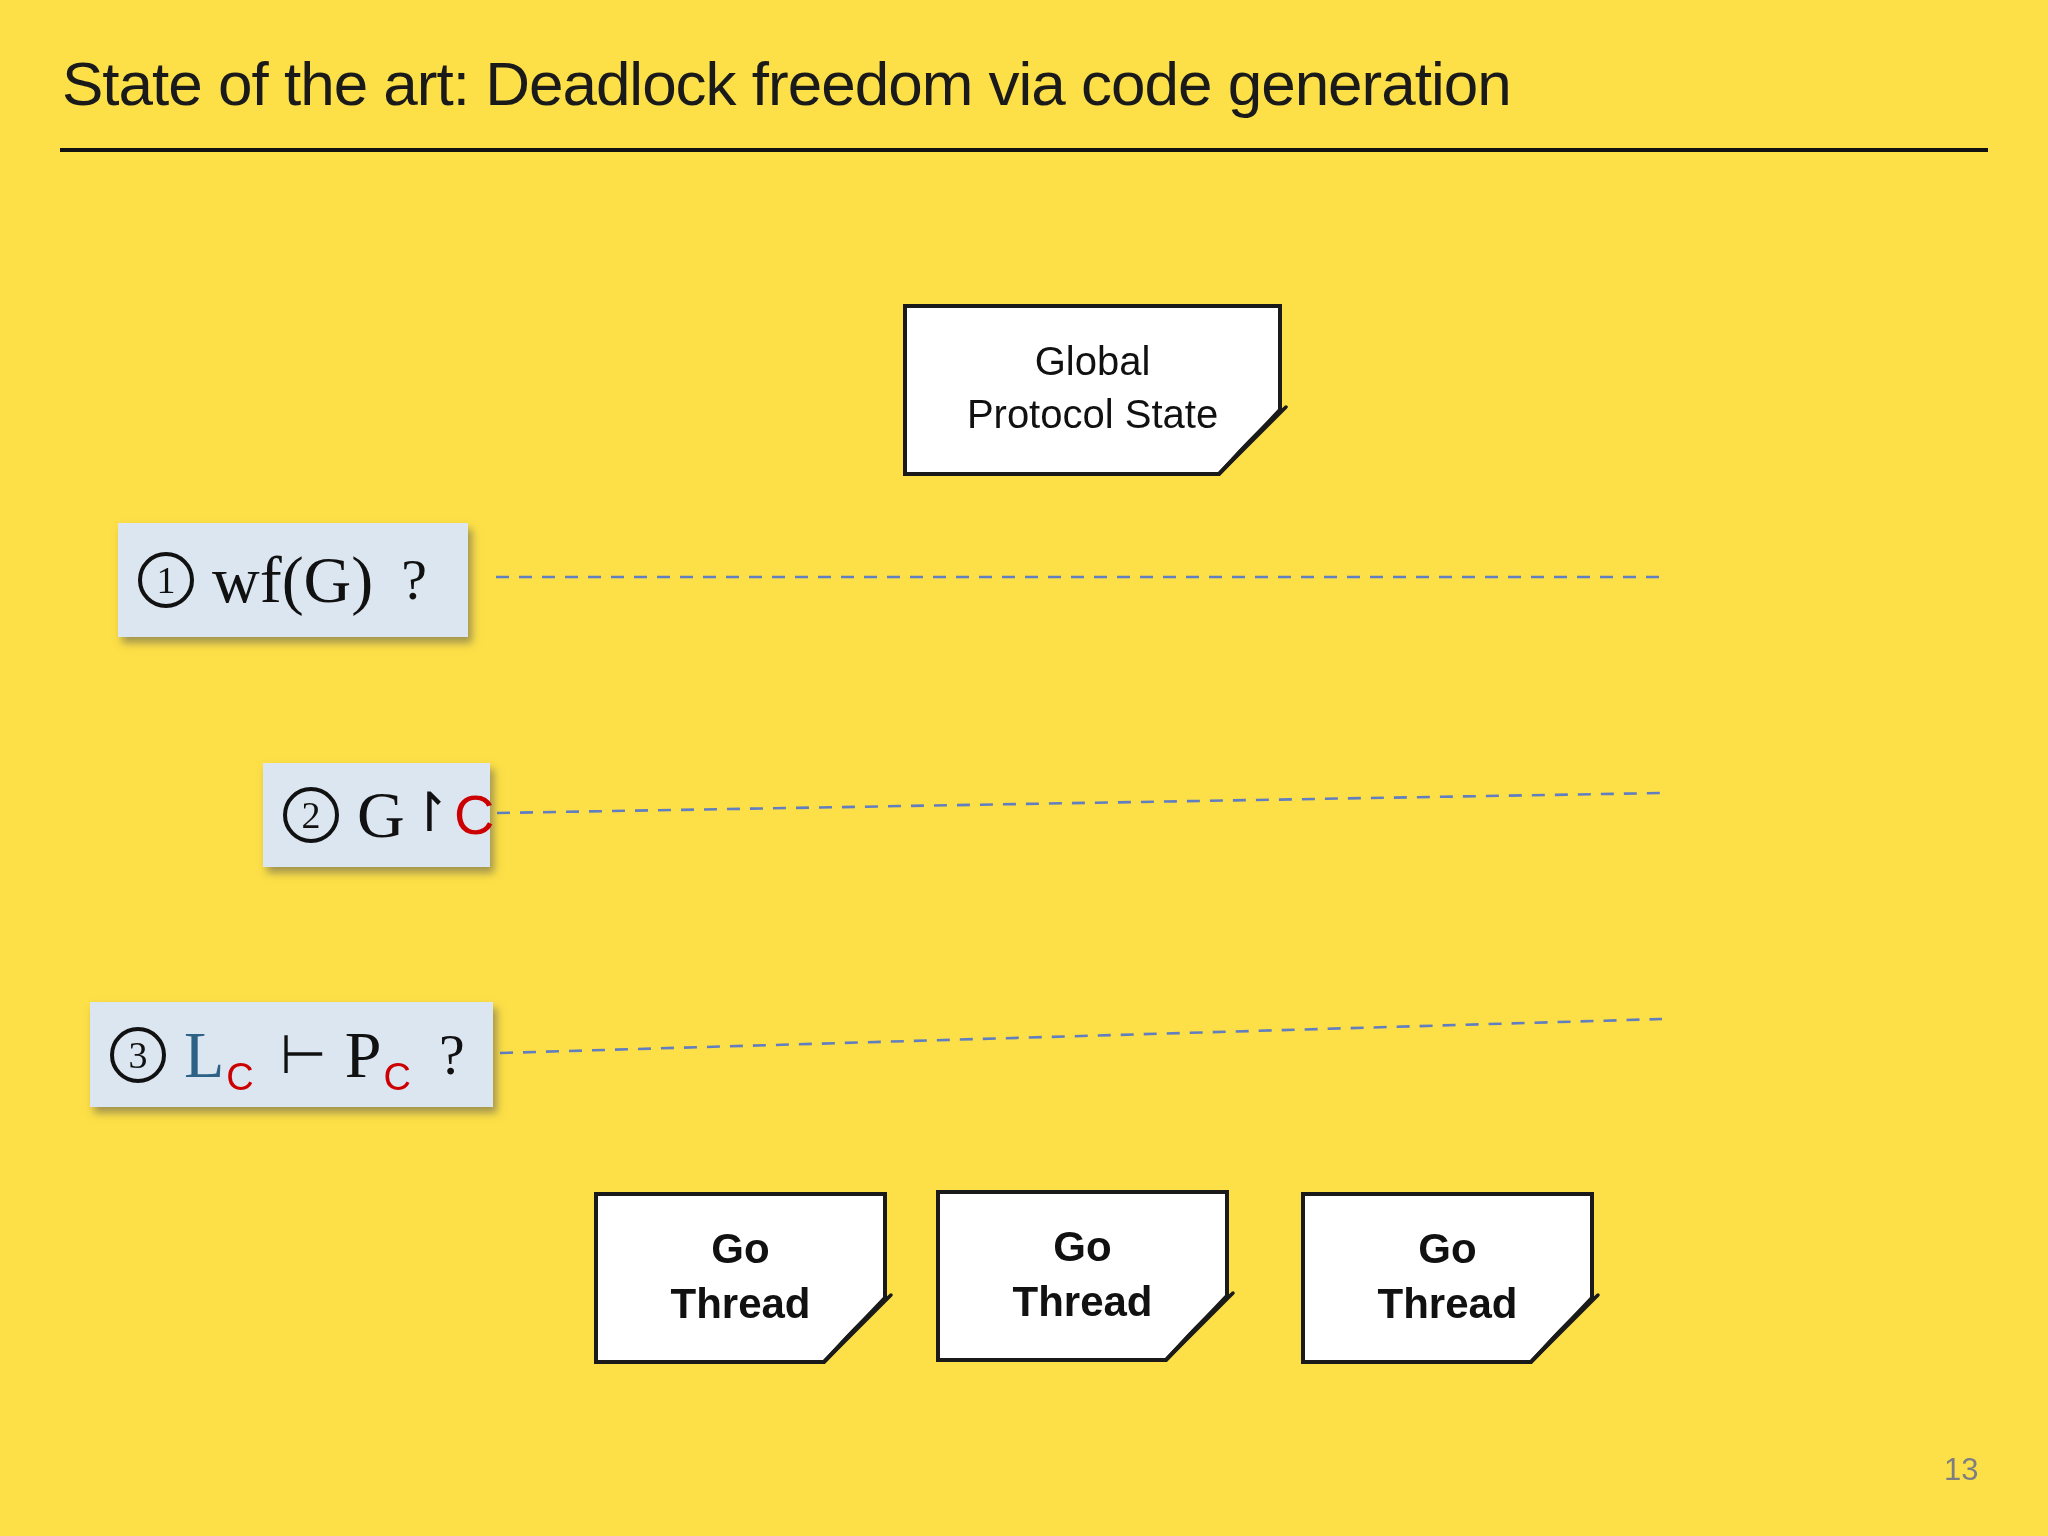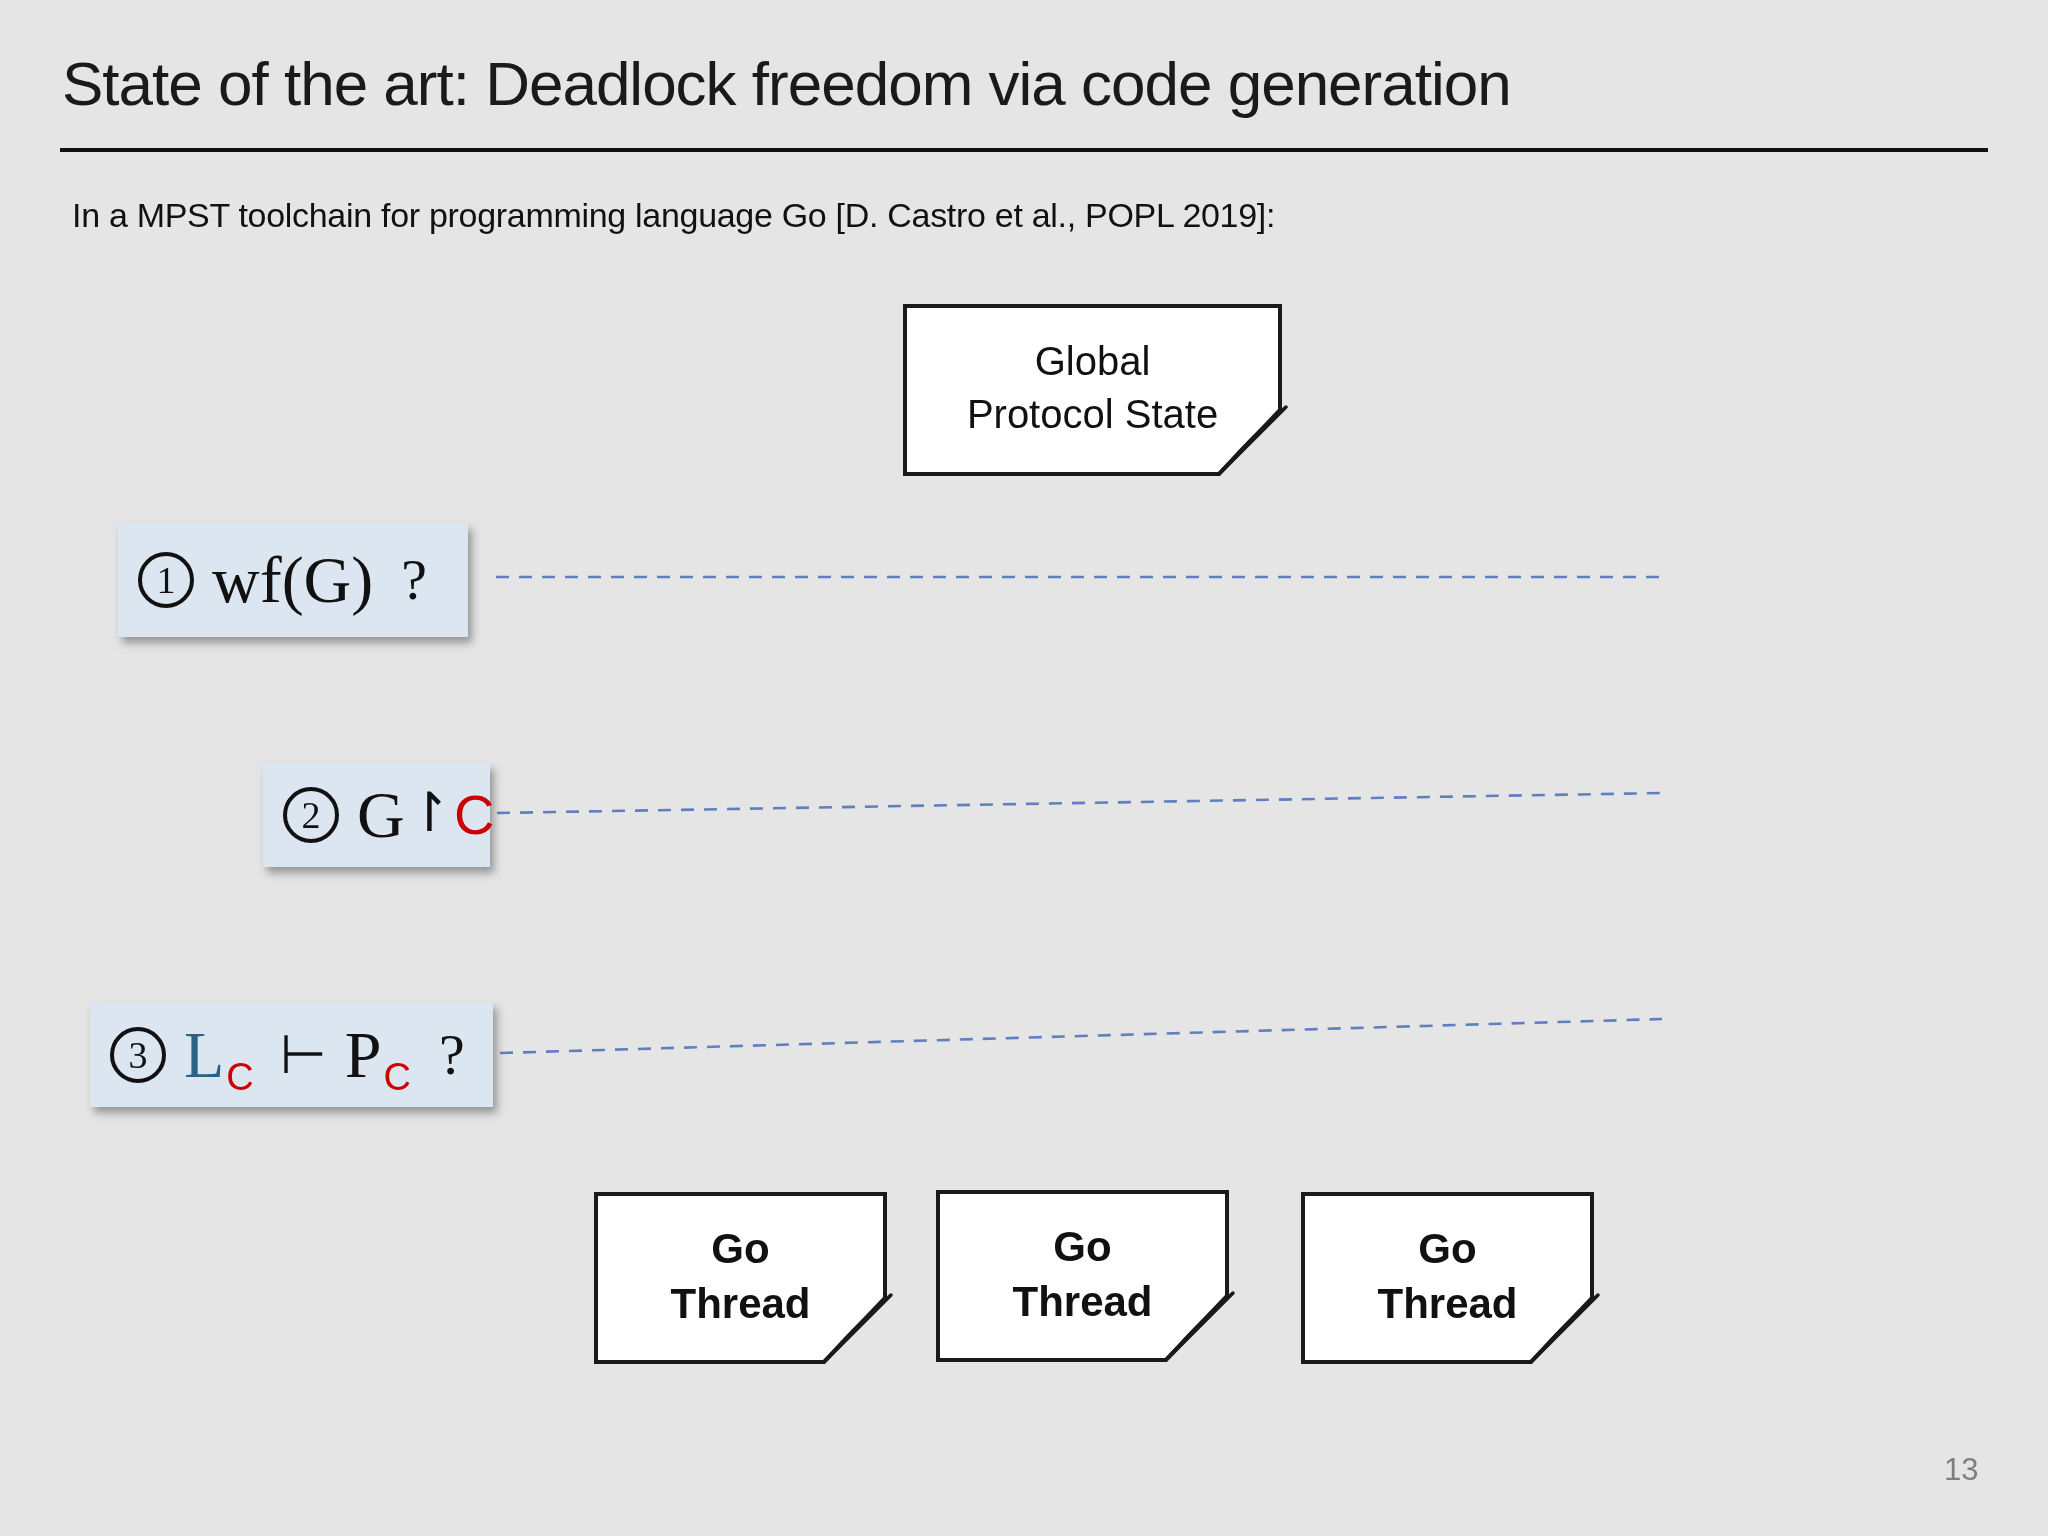--- a/index.html
+++ b/index.html
@@ -1,17 +1,17 @@
 <!DOCTYPE html>
 <html><head>
 <meta charset="utf-8">
 <style>
   html,body{margin:0;padding:0;background:#ffffff;}
   .slide{
-    position:relative;width:2048px;height:1536px;background:#e5e5e5;
+    position:relative;width:2048px;height:1536px;background:#fde047;
     overflow:hidden;font-family:"Liberation Sans",sans-serif;color:#111;
   }
   
   .title{
     position:absolute;left:62px;top:48px;font-size:62px;line-height:1.15;
     letter-spacing:-1px;color:#1a1a1a;white-space:nowrap;font-weight:400;
   }
   .title-rule{position:absolute;left:60px;top:148px;width:1928px;height:4px;background:#111;}
   .subtitle{
     position:absolute;left:72px;top:196px;font-size:34px;letter-spacing:-0.3px;
@@ -64,21 +64,20 @@
   
   .page-number{position:absolute;left:1944px;top:1452px;font-size:31px;color:#7F7F7F;}
 </style>
 </head>
 <body>
 
 <div class="slide">
 
   <div class="title">State of the art: Deadlock freedom via code generation</div>
   <div class="title-rule"></div>
-  <div class="subtitle">In a MPST toolchain for programming language Go [D. Castro et al., POPL 2019]:</div>
 
   <svg class="connectors" width="2048" height="1536" viewBox="0 0 2048 1536">
     <line x1="496" y1="577" x2="1663" y2="577" stroke="#617EC0" stroke-width="2.6" stroke-dasharray="13 10"></line>
     <line x1="497" y1="813" x2="1662" y2="793" stroke="#617EC0" stroke-width="2.6" stroke-dasharray="13 10"></line>
     <line x1="500" y1="1053" x2="1662" y2="1019" stroke="#617EC0" stroke-width="2.6" stroke-dasharray="13 10"></line>
   </svg>
 
   <div class="doc doc-global">
     <svg width="389" height="174" viewBox="0 0 389 174">
       <path d="M3 3 H378 V107 L317 171 H3 Z" fill="#ffffff" stroke="#1a1a1a" stroke-width="4" stroke-linejoin="miter"></path>

